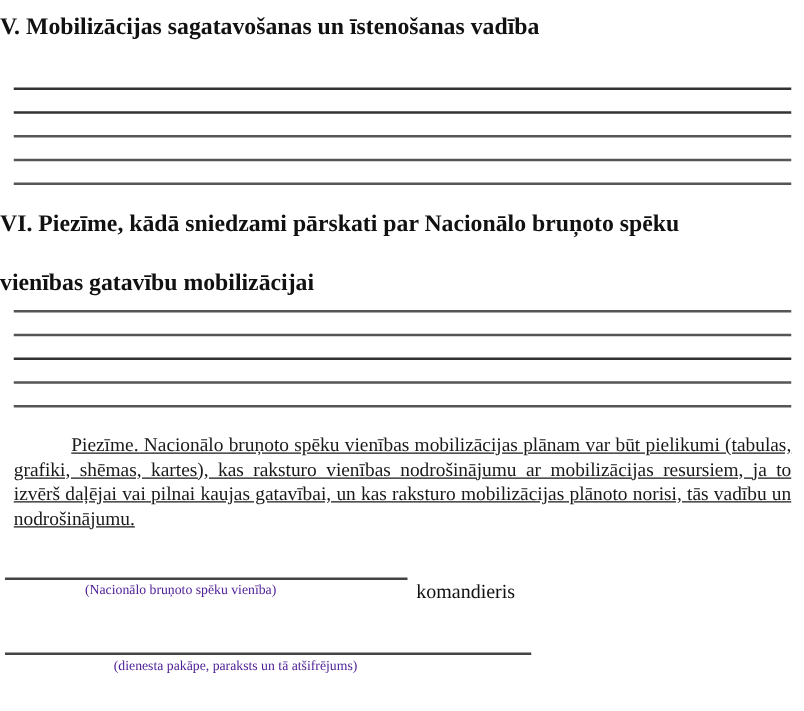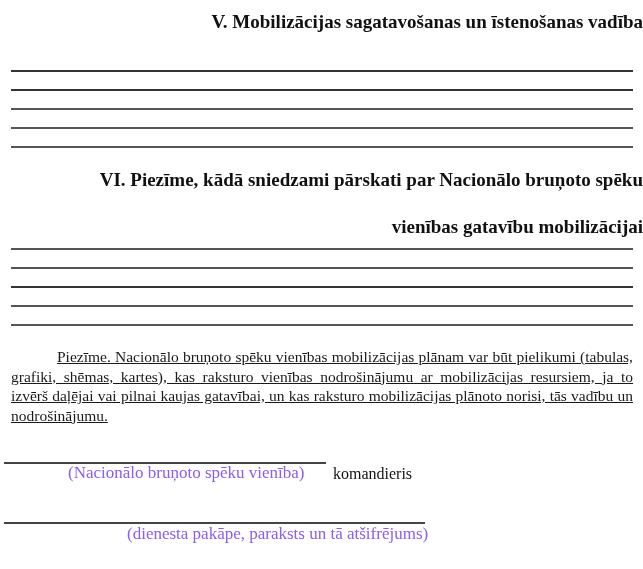--- a/index.html
+++ b/index.html
@@ -1,26 +1,26 @@
 <!DOCTYPE html>
 <html><head>
 <meta charset="utf-8">
 <style>
   html, body { margin: 0; padding: 0; background: #ffffff; }
   body { width: 643px; height: 569px; position: relative; overflow: hidden;
          font-family: "Liberation Serif", serif; color: #111; }
-  .h { position: absolute; left: 0; width: 643px; text-align: right;
+  .h { position: absolute; left: 0; width: 643px; text-align: left;
        font-weight: bold; font-size: 19px; line-height: 22px; color: #111; font-family: Liberation Serif, serif; }
   .rule { position: absolute; left: 11px; width: 622px; height: 2px; background: #555; }
   .rule.dark { background: #333; }
   .note { position: absolute; left: 11px; width: 622px; font-size: 15.5px; line-height: 19.5px;
           text-align: justify; color: #1a1a1a; }
   .note p { margin: 0; text-indent: 46px; text-decoration: underline; }
   .sig-line { position: absolute; height: 2px; background: #444; }
-  .caption { position: absolute; font-size: 17px; line-height: 15px; color: #8b5cf6; }
+  .caption { position: absolute; font-size: 11px; line-height: 15px; color: #4c1d95; }
   .word { position: absolute; font-size: 16px; line-height: 18px; color: #111; margin-top: 20px; }
 </style>
 </head>
 <body>
 
 <div>
   <div class="h" style="top:11px;">V. Mobilizācijas sagatavošanas un īstenošanas vadība</div>
   <div class="rule dark" style="top:70px;"></div>
   <div class="rule dark" style="top:89px;"></div>
   <div class="rule" style="top:108px;"></div>
@@ -40,14 +40,14 @@
 
 <div class="note" style="top:347px;">
   <p>Piezīme. Nacionālo bruņoto spēku vienības mobilizācijas plānam var būt pielikumi (tabulas, grafiki, shēmas, kartes), kas raksturo vienības nodrošinājumu ar mobilizācijas resursiem, ja to izvērš daļējai vai pilnai kaujas gatavībai, un kas raksturo mobilizācijas plānoto norisi, tās vadību un nodrošinājumu.</p>
 </div>
 
 <div>
   <div class="sig-line" style="left:4px; top:462px; width:322px;"></div>
   <div class="word" style="left:333px; top:445px;">komandieris</div>
   <div class="caption" style="left:68px; top:465px;">(Nacionālo bruņoto spēku vienība)</div>
   <div class="sig-line" style="left:4px; top:522px; width:421px;"></div>
-  <div class="caption" style="left:91px; top:526px;margin-left:36px;">(dienesta pakāpe, paraksts un tā atšifrējums)</div>
+  <div class="caption" style="left:91px; top:526px;">(dienesta pakāpe, paraksts un tā atšifrējums)</div>
 </div>
 
 </body></html>

